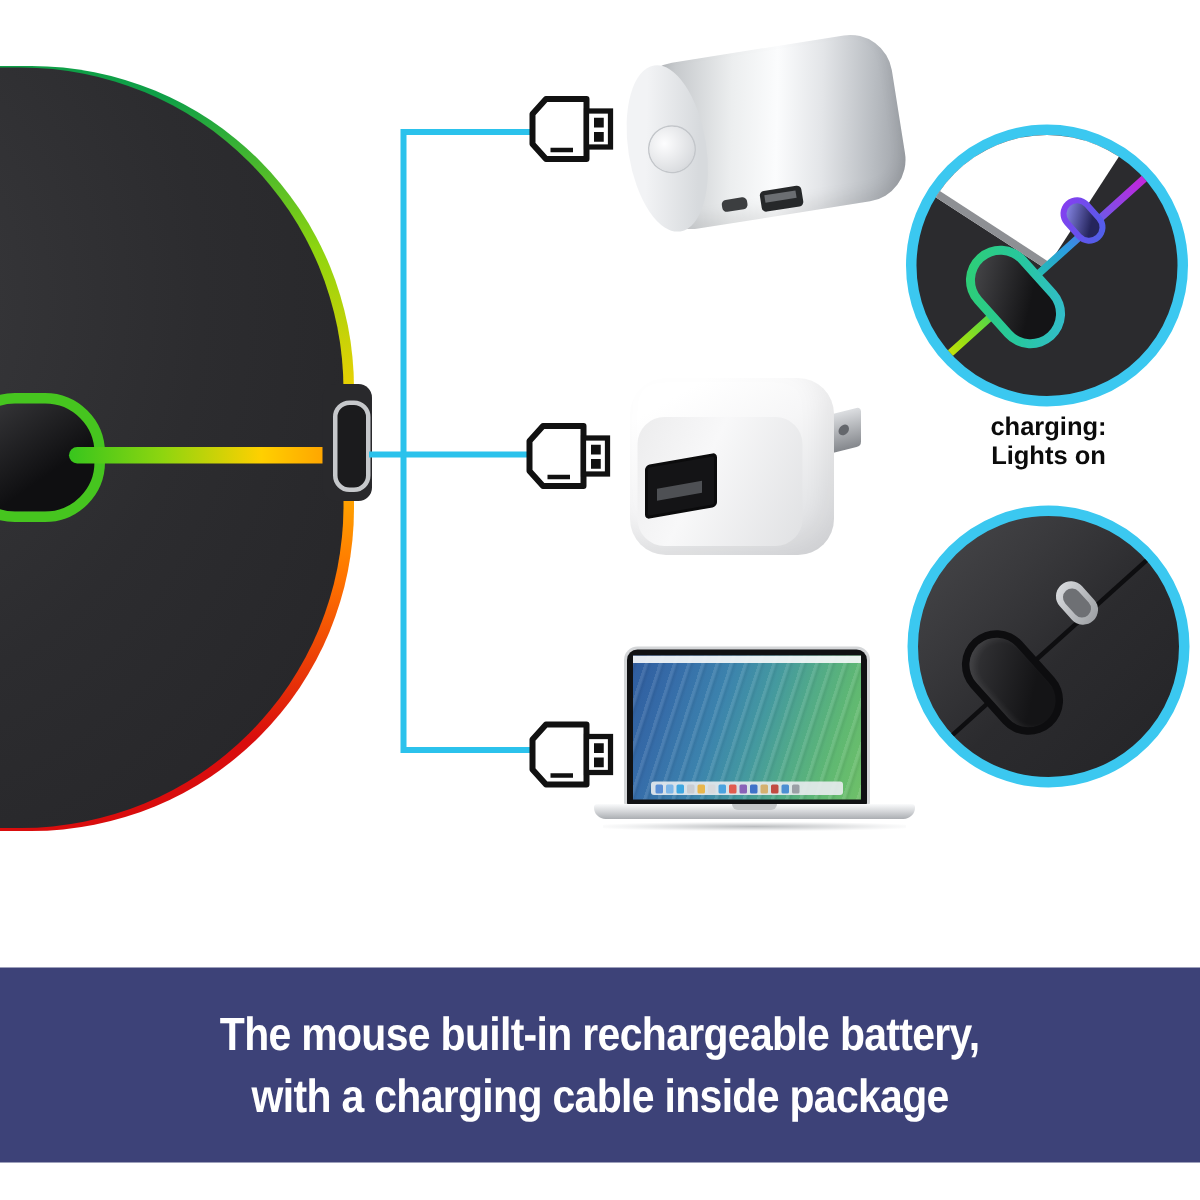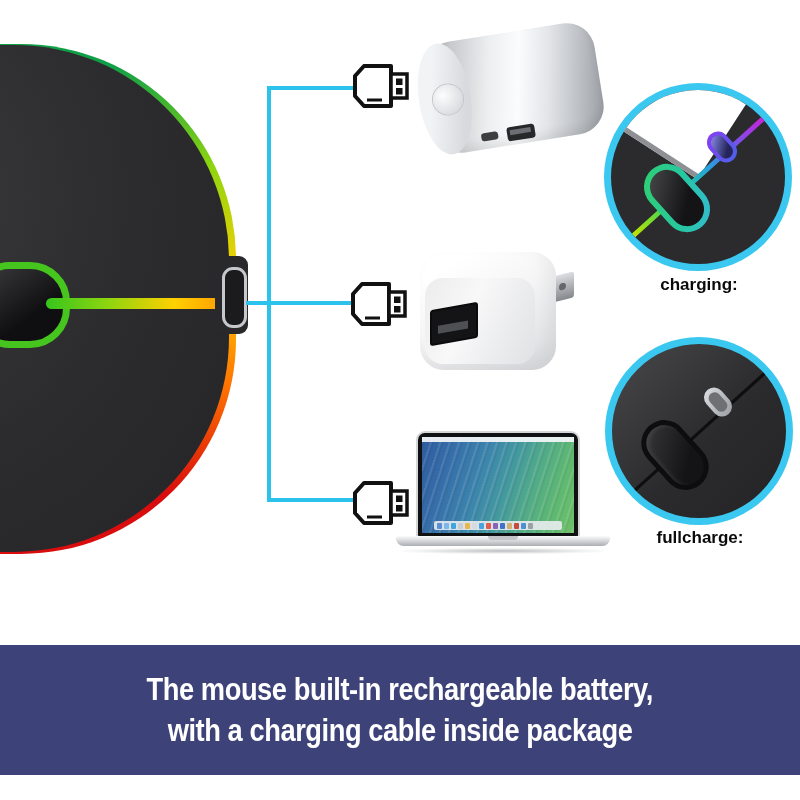--- a/index.html
+++ b/index.html
@@ -204,33 +204,33 @@
     <div class="abs" id="rgb-stripe" style="background: linear-gradient(90deg, rgb(255, 228, 0) 0%, rgb(155, 223, 18) 14%, rgb(59, 214, 91) 29%, rgb(35, 195, 168) 43%, rgb(42, 157, 224) 57%, rgb(107, 90, 232) 71%, rgb(179, 47, 224) 86%, rgb(228, 20, 198) 100%);"></div>
     <div class="abs" id="inset1-wheel-outer">
       <div class="abs" id="inset1-wheel-inner"></div>
     </div>
     <div class="abs" id="inset1-button-outer">
       <div class="abs" id="inset1-button-inner"></div>
     </div>
   </div>
   <div class="abs inset-label" id="label-charging">
     <div>charging:</div>
+    <div>Lights on</div>
   </div>
 
   <div class="abs inset" id="inset-fullcharge">
     <div class="abs" id="inset2-line"></div>
     <div class="abs" id="inset2-wheel-outer">
       <div class="abs" id="inset2-wheel-inner"></div>
     </div>
     <div class="abs" id="inset2-button-outer">
       <div class="abs" id="inset2-button-inner"></div>
     </div>
   </div>
   <div class="abs inset-label" id="label-fullcharge">
-    <div>fullcharge:</div>
   </div>
 
   <div class="abs" id="banner">
     <span class="banner-line">The mouse built-in rechargeable battery,</span>
     <span class="banner-line">with a charging cable inside package</span>
   </div>
 
 </div>
 
 </body></html>

